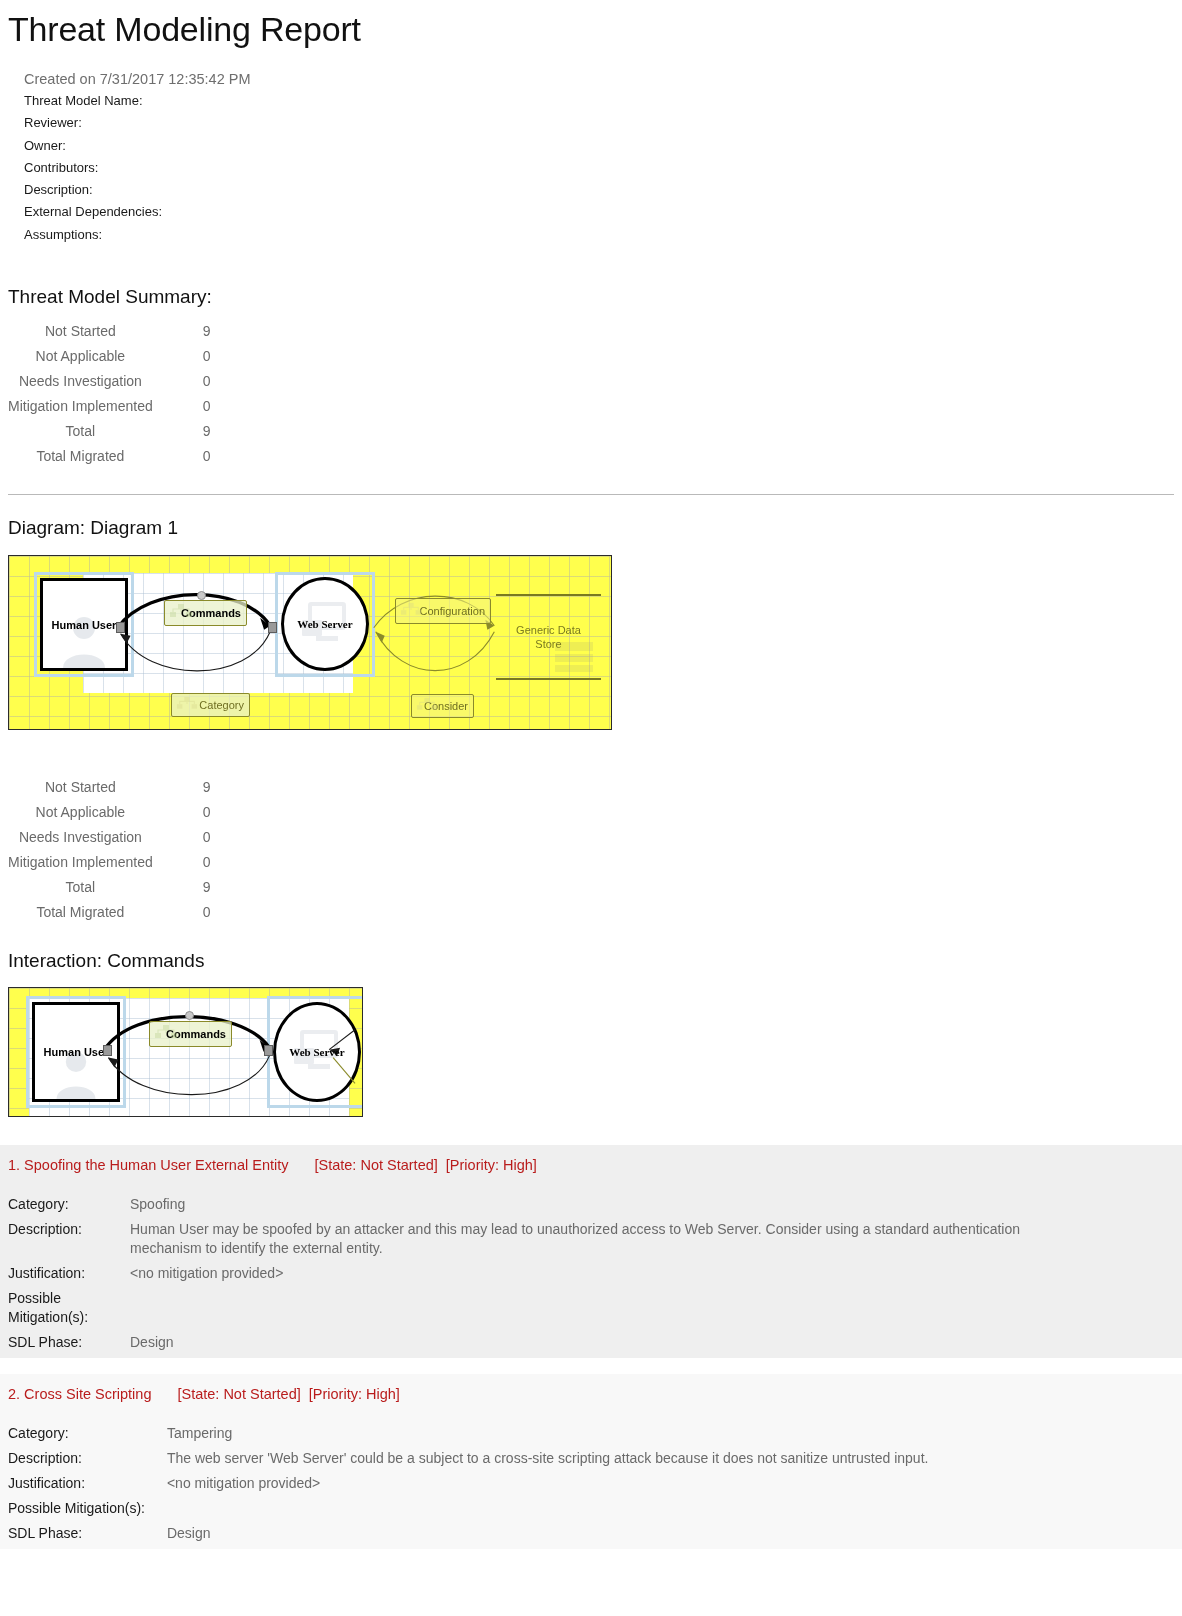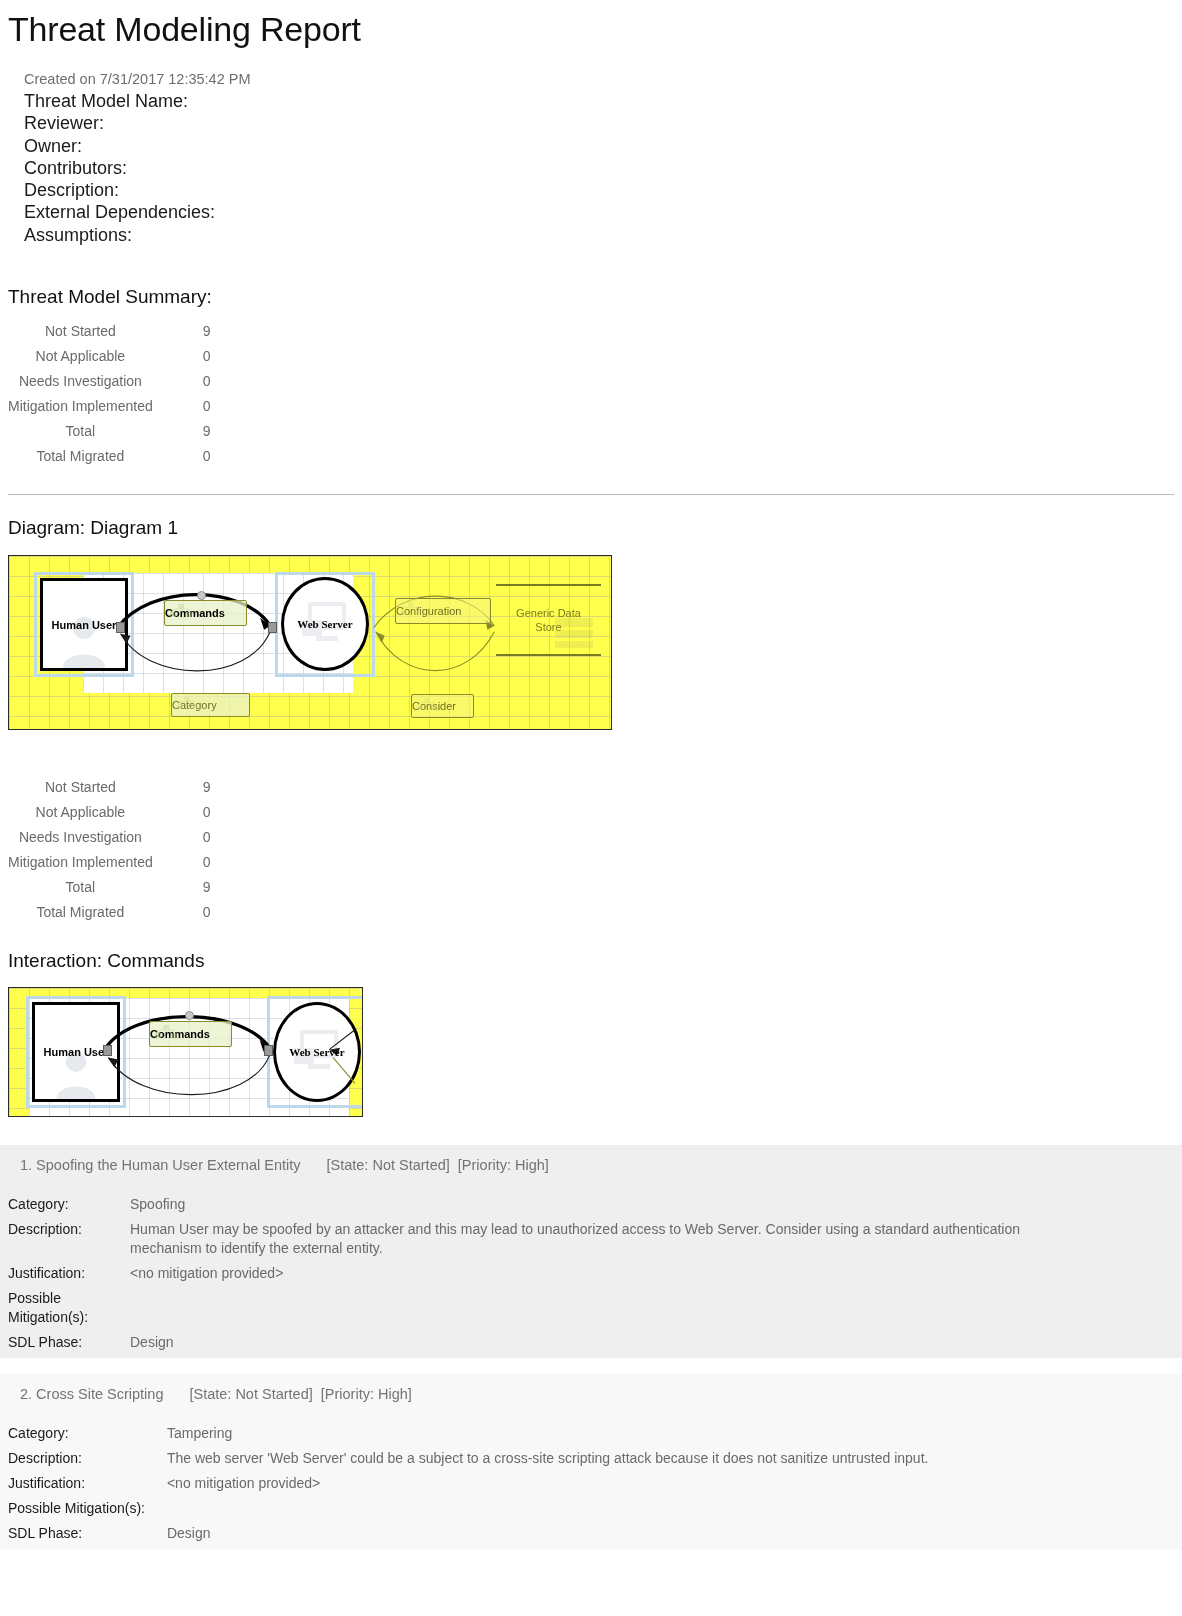--- a/index.html
+++ b/index.html
@@ -26,21 +26,21 @@
     color: #111;
   }
 
   .meta-block { margin-top: 22px; margin-left: 16px; }
   .meta-created {
     font-size: 14.5px;
     color: #6e6e6e;
     margin: 0 0 3px 0;
   }
   .meta-line {
-    font-size: 18px;
+    font-size: 13px;
     color: #1a1a1a;
     line-height: 22.3px;
   }
 
   h2.section-heading {
     font-weight: 400;
     font-size: 19px;
     color: #111;
     margin: 0;
   }
@@ -136,21 +136,21 @@
   }
   .datastore .lbl {
     font-size: 11px; color: #7a7a20; line-height: 14px;
     position: relative; z-index: 3;
   }
   .flow-label {
     position: absolute;
     border: 1px solid #8a8a2a;
     border-radius: 2px;
     background: rgba(232,240,200,0.75);
-    display: flex; align-items: center; justify-content: flex-start;
+    display: flex; align-items: center; justify-content: flex-end;
     padding-right: 5px;
     z-index: 4;
   }
   .flow-label.bold .t { font-weight: bold; color: #000; font-size: 11px; }
   .flow-label .t { font-size: 11px; color: #6f6f22; }
   .flow-label .mini {
     position: absolute; left: 4px; top: 50%;
     transform: translateY(-50%);
     opacity: 0.35;
   }
@@ -167,23 +167,22 @@
     background: #c9c9c9; border: 1px solid #8d8d8d;
     z-index: 5;
   }
   svg.edges { position: absolute; inset: 0; z-index: 2; overflow: visible; }
 
   
   .threat-block { width: 1182px; margin-left: -8px; padding: 0 8px; }
   .threat-block.shade-a { background: #efefef; }
   .threat-block.shade-b { background: #f8f8f8; }
   .threat-head {
-    font-size: 14.5px; color: #737373;
+    font-size: 14.5px; color: #b91c1c;
     padding: 12px 0 0 0;
-    margin-left: 12px;
   }
   .threat-head .tname { }
   .threat-head .tstate { margin-left: 26px; }
   .threat-head .tprio { margin-left: 8px; }
   table.threat-table {
     border-collapse: collapse;
     margin-top: 22px;
     padding-bottom: 8px;
   }
   table.threat-table td {
@@ -288,21 +287,21 @@
       <div class="sel-box" style="left:266px;top:16px;width:100px;height:105px"></div>
       <div class="process-node" style="left:272px;top:21px;width:88px;height:94px">
         <svg class="monitor-glyph" width="50" height="44" viewBox="0 0 50 44">
           <rect x="10" y="2" width="34" height="24" rx="1" fill="none" stroke="#b9c2cc" stroke-width="4"></rect>
           <rect x="2" y="18" width="20" height="16" rx="1" fill="#b9c2cc"></rect>
           <rect x="16" y="34" width="22" height="5" fill="#b9c2cc"></rect>
         </svg>
         <span class="lbl">Web Server</span>
       </div>
 
-      <div class="datastore" style="left:487px;top:28px;width:105px;height:72px">
+      <div class="datastore" style="left:487px;top:38px;width:105px;height:86px">
         <svg style="position:absolute;right:2px;bottom:2px;opacity:0.22" width="50" height="40" viewBox="0 0 50 40">
           <rect x="6" y="6" width="38" height="9" fill="#b3b36a"></rect>
           <rect x="6" y="18" width="38" height="8" fill="#b3b36a"></rect>
           <rect x="6" y="29" width="38" height="7" fill="#b3b36a"></rect>
         </svg>
         <span class="lbl">
           <span>Generic Data</span><br>
           <span>Store</span>
         </span>
       </div>

